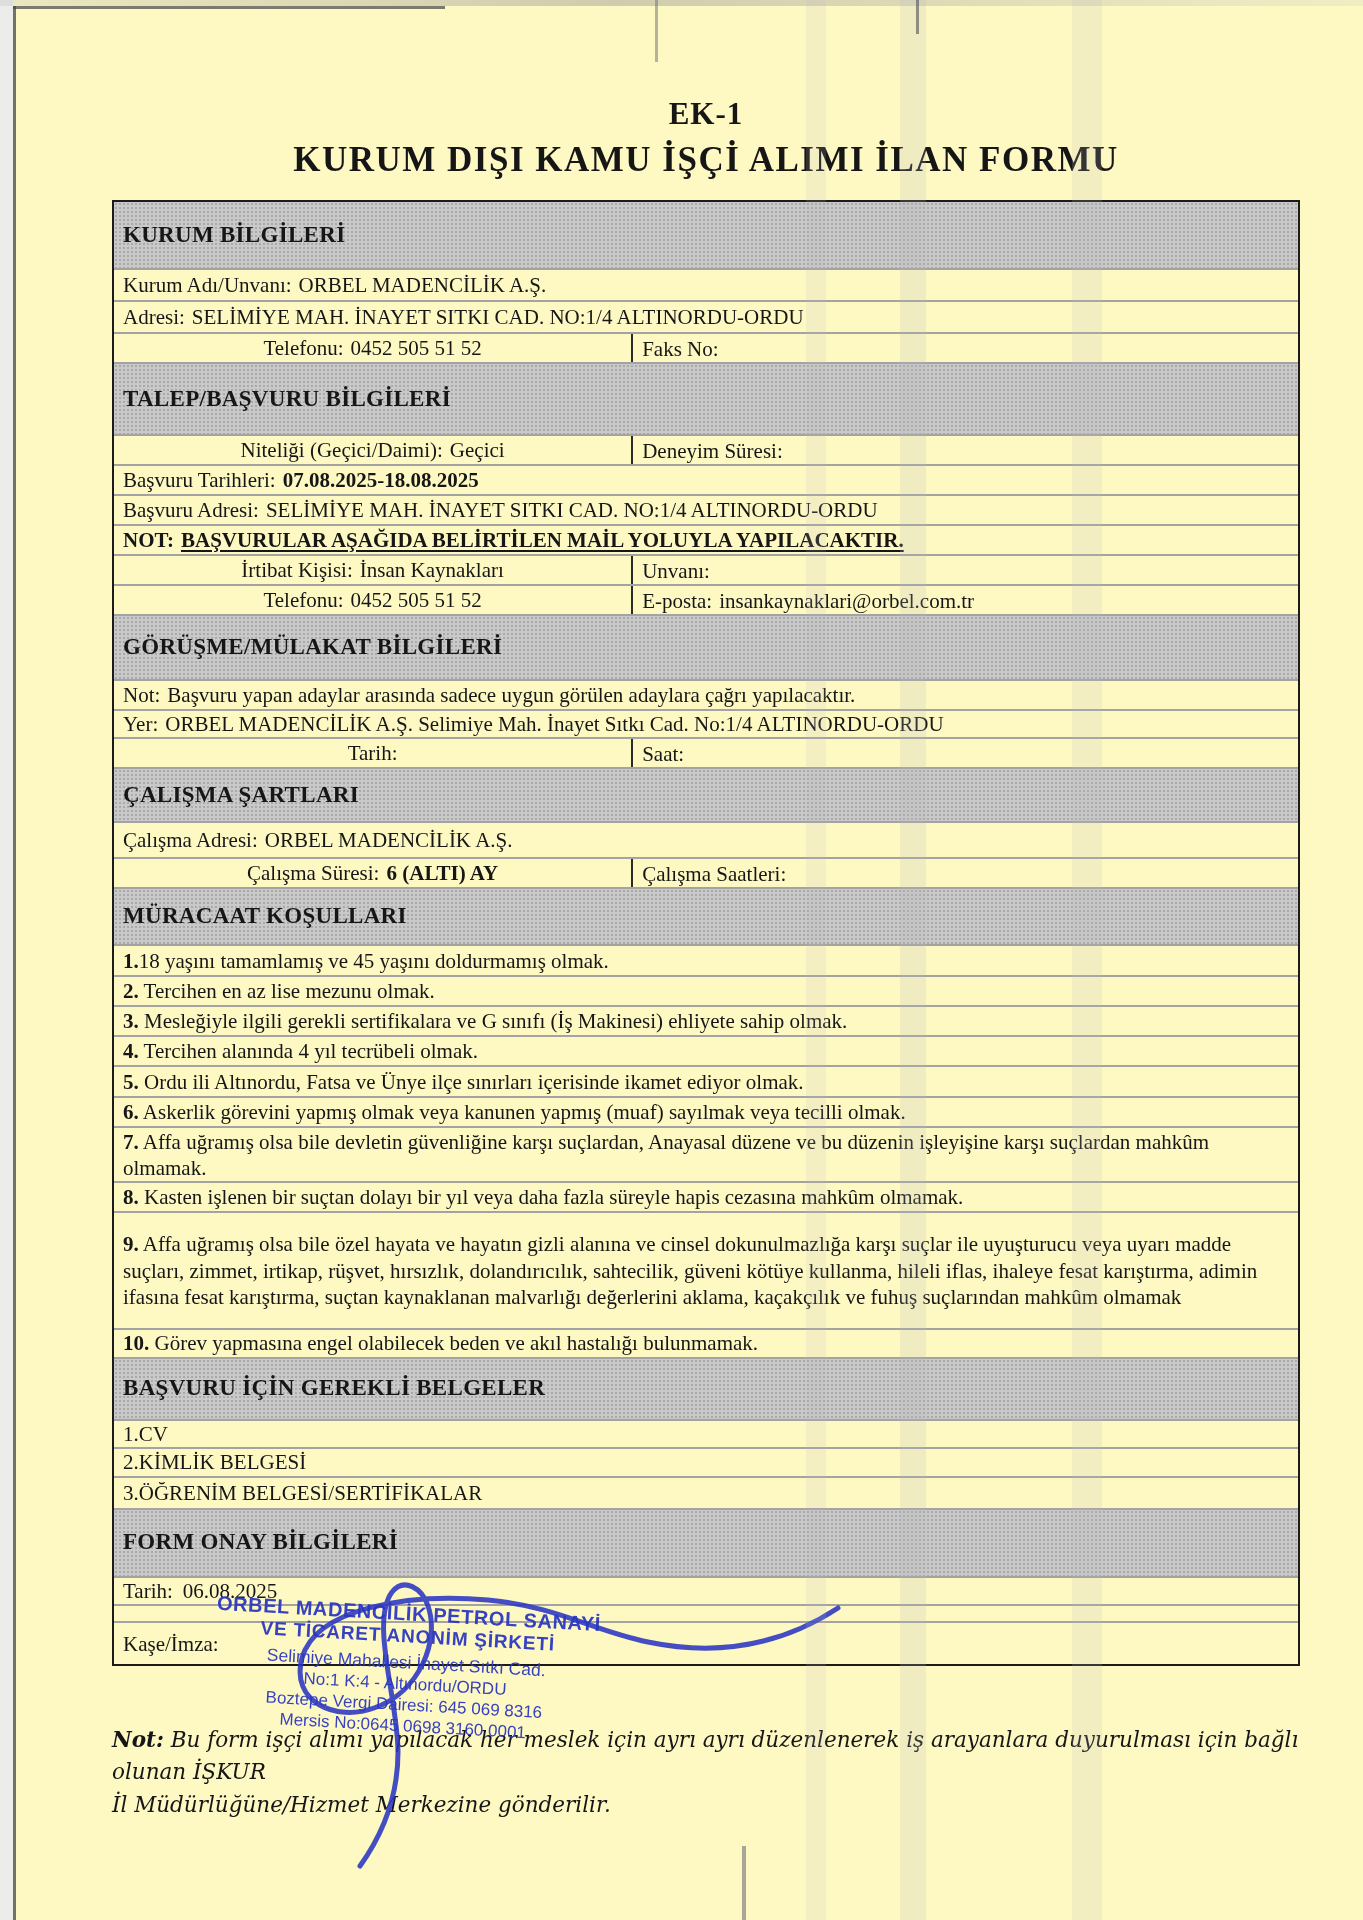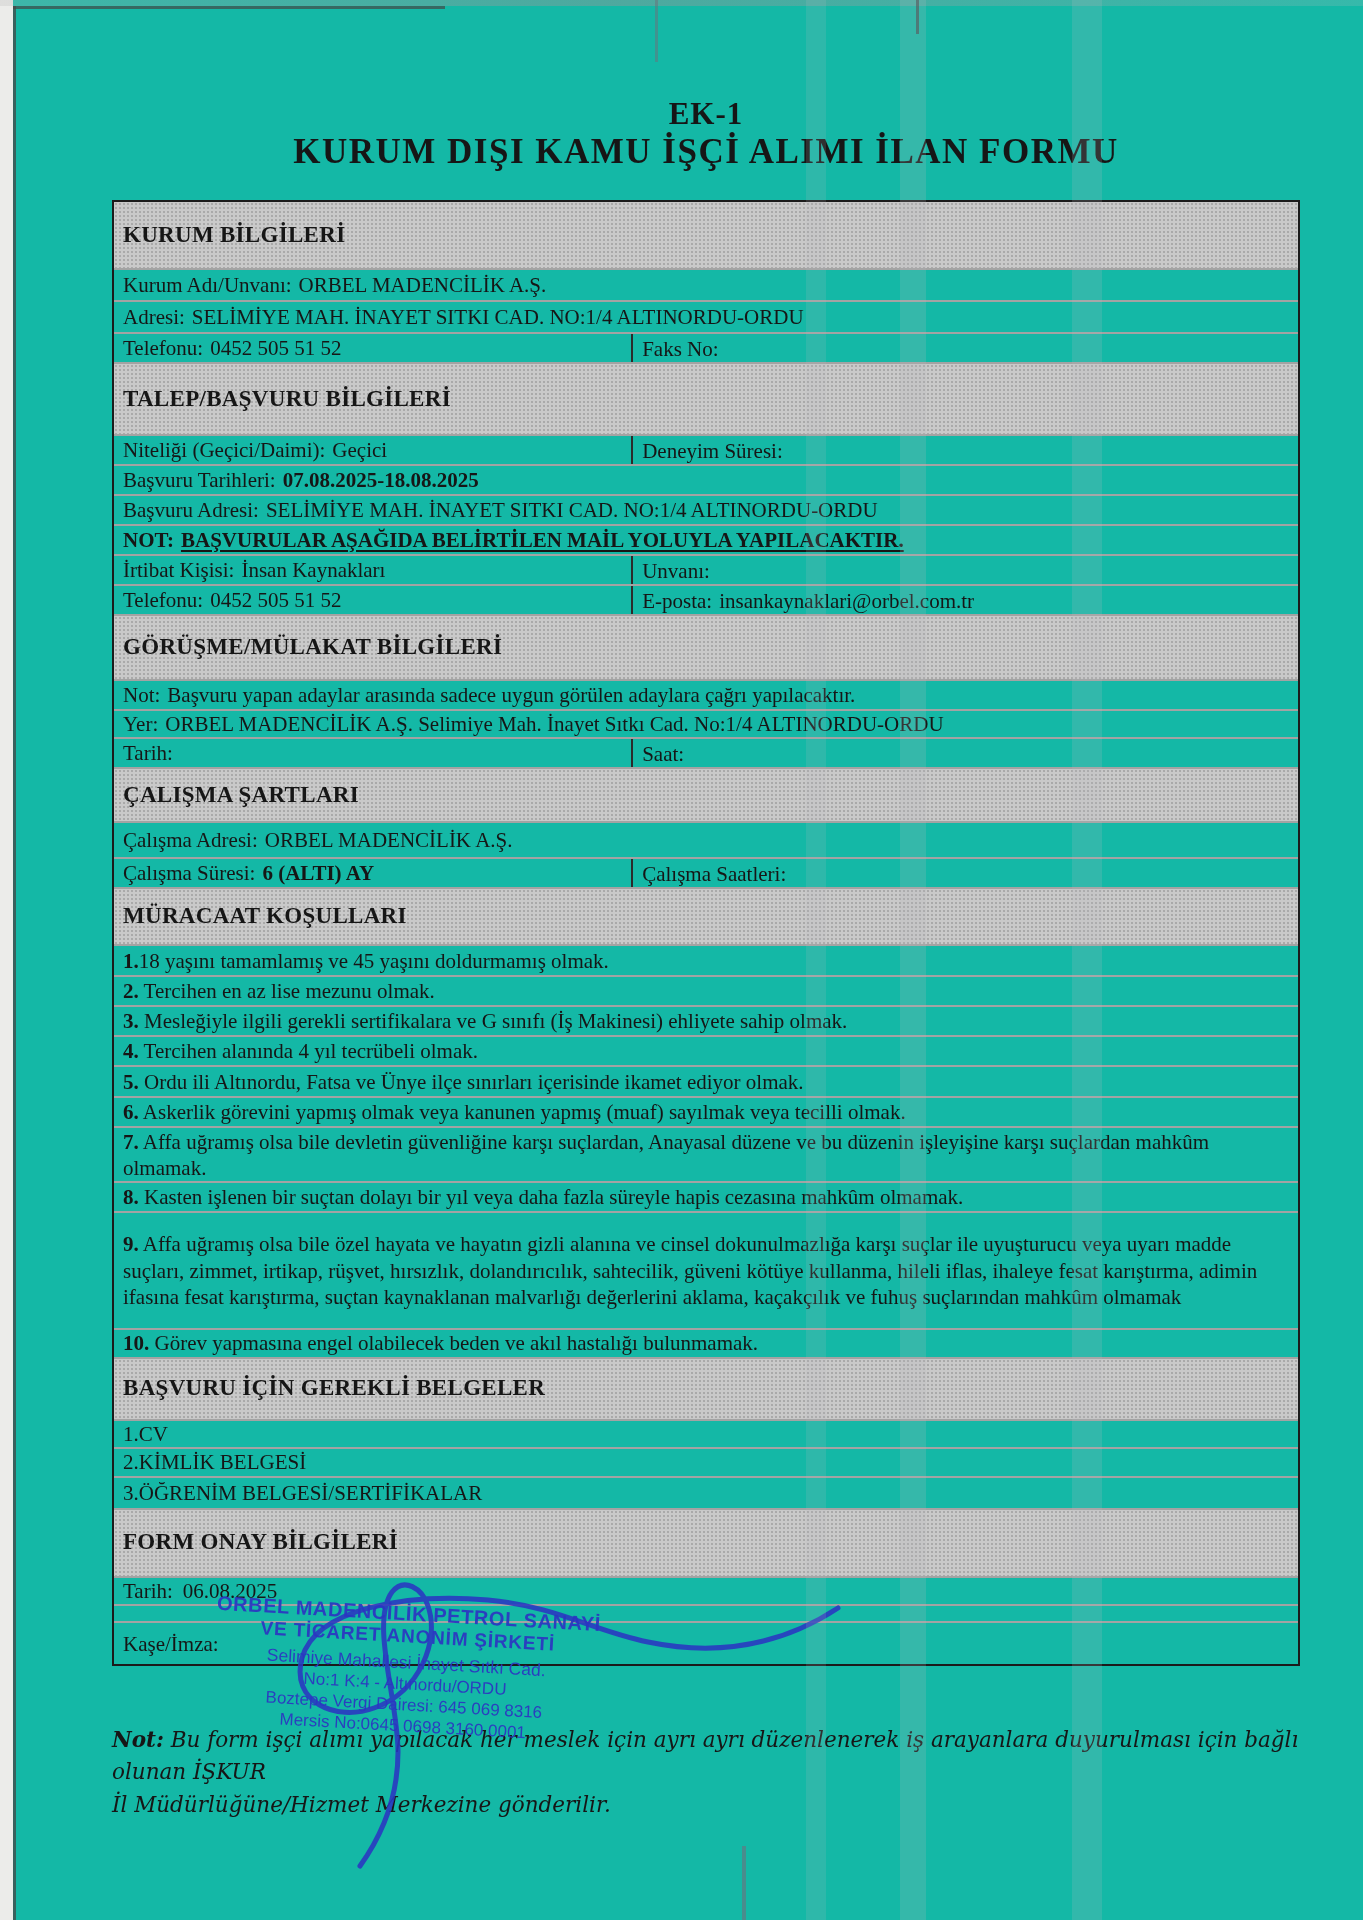--- a/index.html
+++ b/index.html
@@ -1,51 +1,51 @@
 <!DOCTYPE html>
 <html lang="tr"><head>
 <meta charset="utf-8">
 <style>
   * { box-sizing: border-box; margin: 0; padding: 0; }
   body { background: #ffffff; margin: 0; }
 
   .scan-page {
     position: relative;
     width: 1363px; height: 1920px;
-    background: #14b8a6;
+    background: #fef9c3;
     overflow: hidden;
     font-family: "Liberation Serif", "DejaVu Serif", serif;
     color: #161616;
   }
 
   
   .title-wrap { position: absolute; left: 112px; top: 96px; width: 1188px; text-align: center; z-index: 2; }
   .doc-tag   { font-size: 31px; font-weight: 700; letter-spacing: 1px; }
-  .doc-title { font-size: 35px; font-weight: 700; letter-spacing: 1.5px; white-space: nowrap; }
+  .doc-title { font-size: 35px; font-weight: 700; letter-spacing: 1.5px; margin-top: 8px; white-space: nowrap; }
 
   
   .tbl {
     position: absolute; left: 112px; top: 200px; width: 1188px;
     border: 2.5px solid #1b1b1b; z-index: 2; background: transparent;
   }
   .tr {
     display: flex; align-items: center;
     border-top: 2px solid #a3a3a3;
     padding: 0 9px;
     font-size: 21px; line-height: 1.26;
   }
   .tr:first-child { border-top: none; }
   .band {
     background-color: #c9c9c9;
     background-image: radial-gradient(rgba(110,110,110,0.35) 1px, transparent 1px);
     background-size: 4px 4px;
     font-weight: 700; font-size: 23px; letter-spacing: 0.3px;
   }
   .split { padding: 0; align-items: stretch; }
-  .split .cl { width: 43.85%; padding: 0 9px; display: flex; align-items: center; border-right: 2px solid #2b2b2b; }
+  .split .cl { width: 43.85%; padding: 0 9px; display: flex; align-items: center; border-right: 2px solid #2b2b2b; justify-content: center; }
   .split .cr { flex: 1; padding: 0 9px; display: flex; align-items: flex-end; }
 
   .lbl { }
   .v { margin-left: 7px; }
   .v.tight { margin-left: 10px; }
   .b { font-weight: 700; }
   .u { text-decoration: underline; text-decoration-thickness: 2px; text-underline-offset: 3px; }
   .num { font-weight: 700; }
 
   

